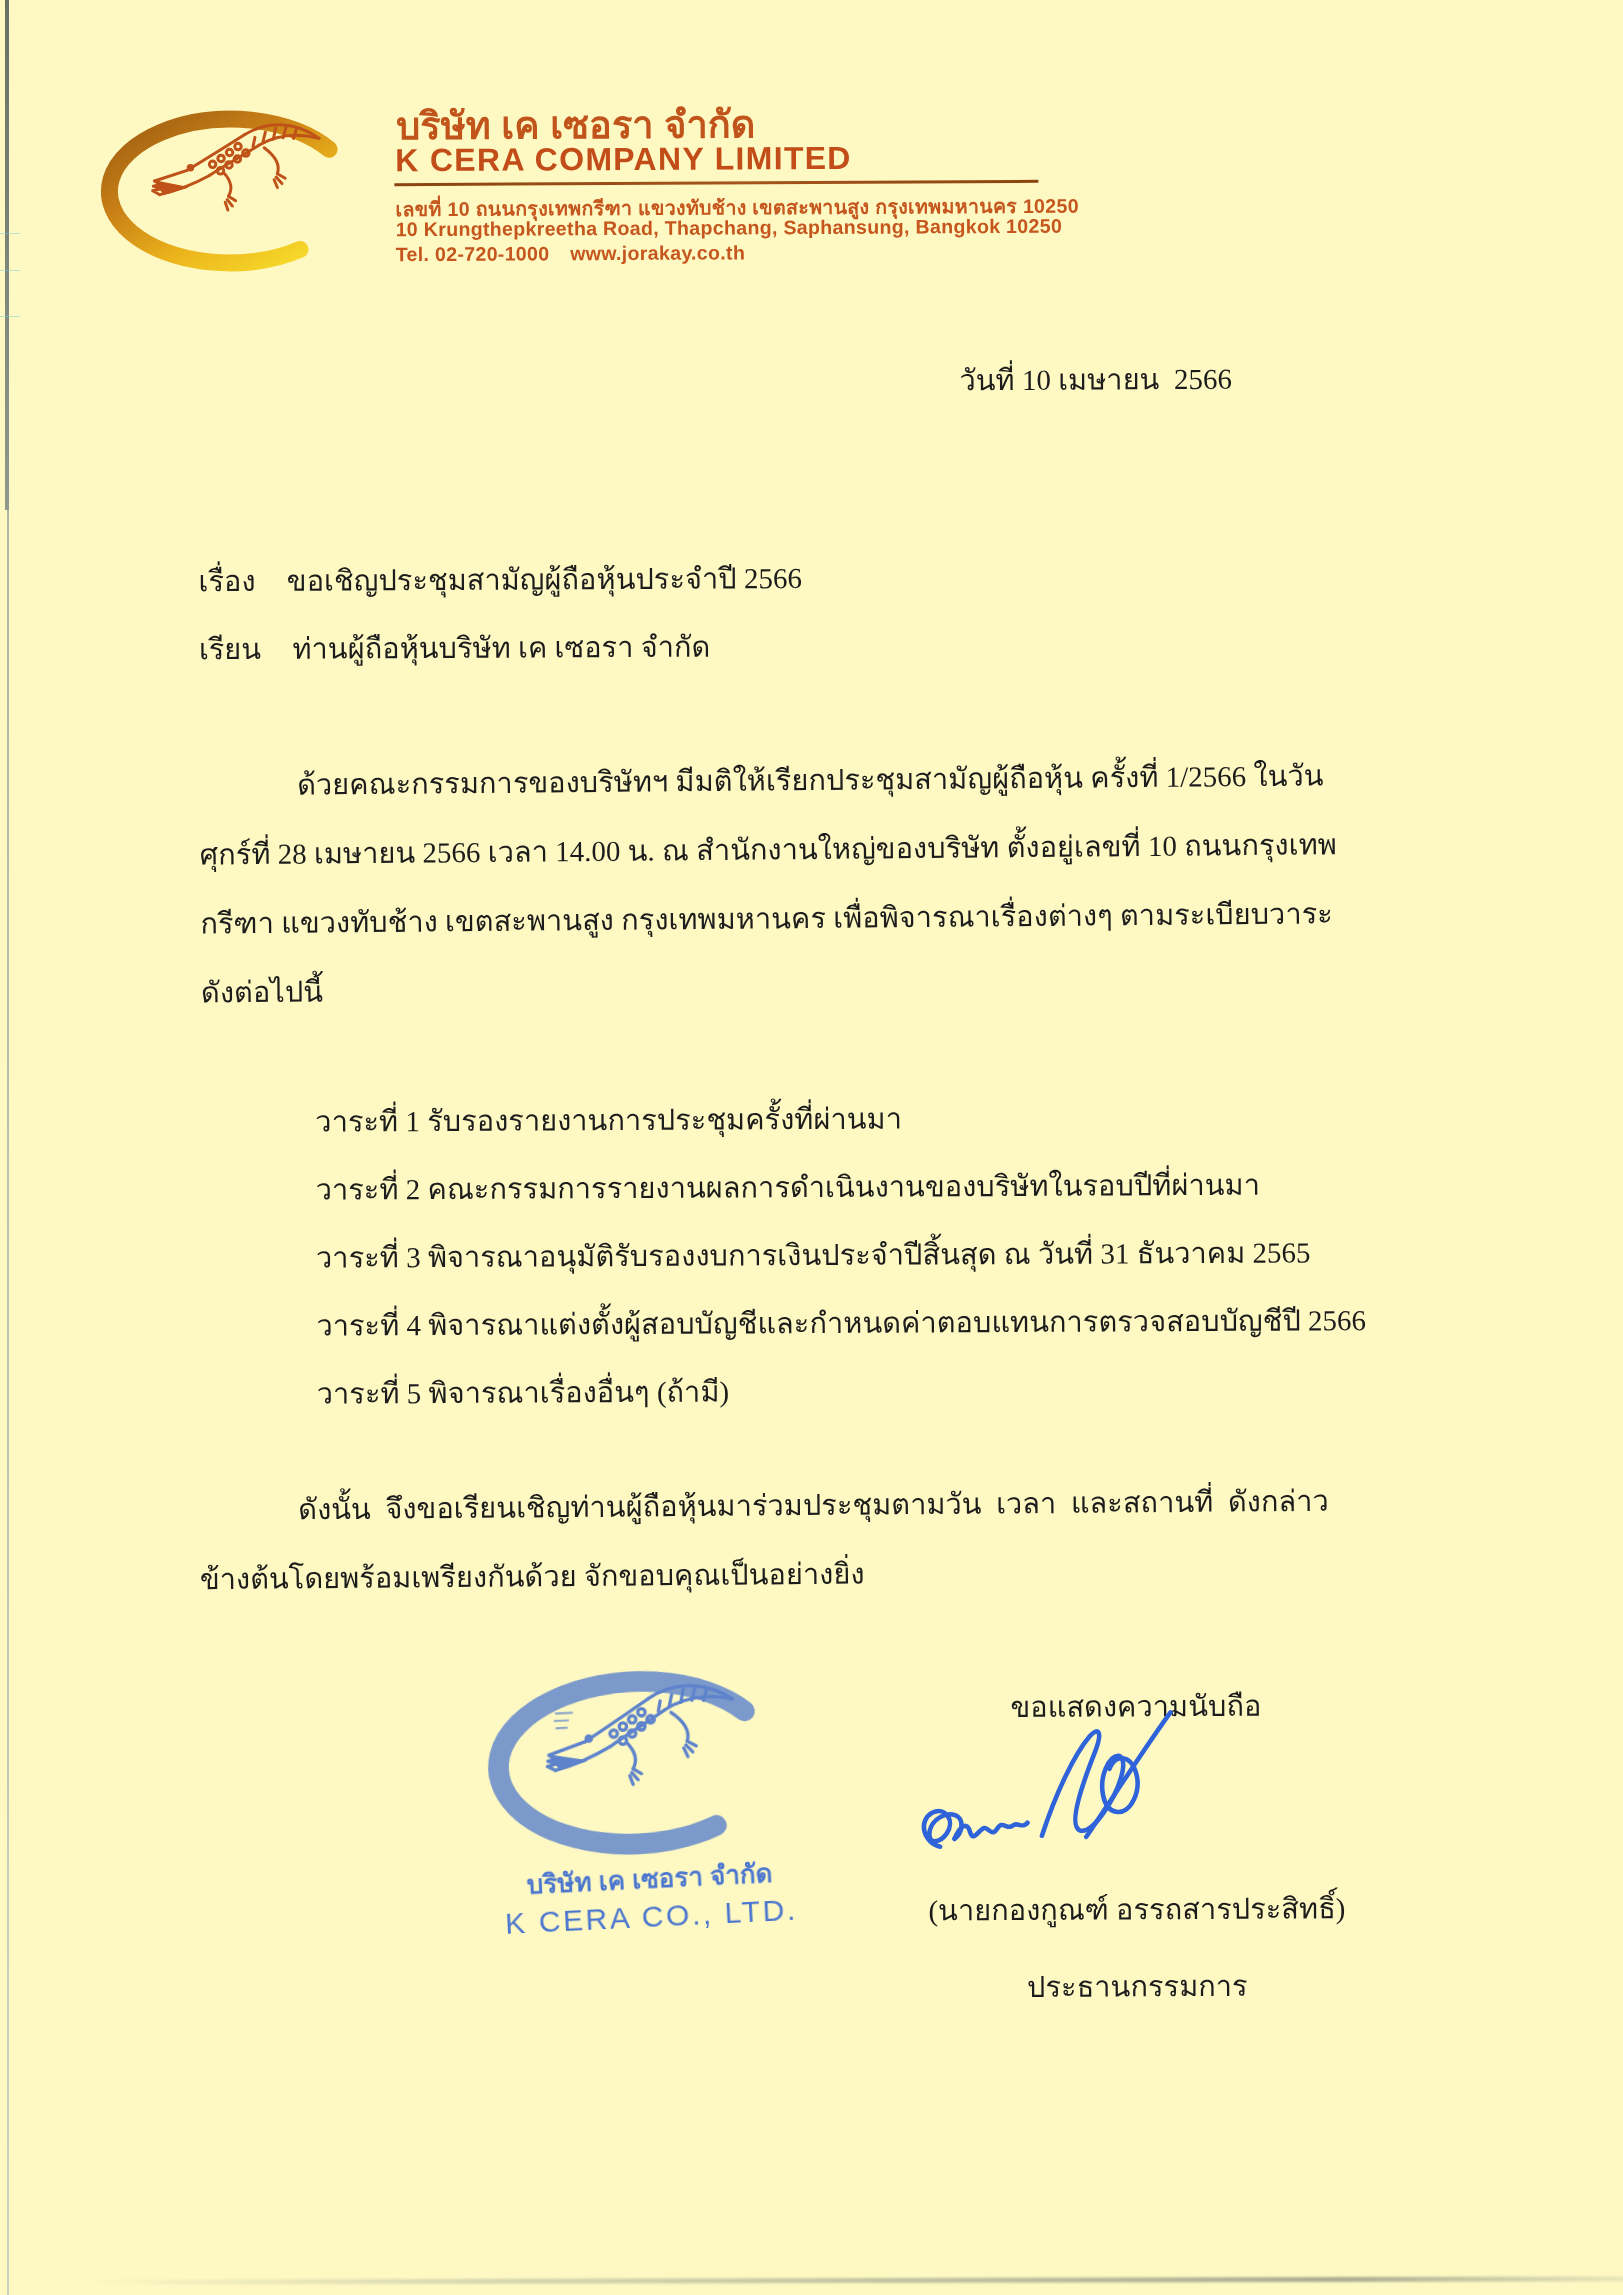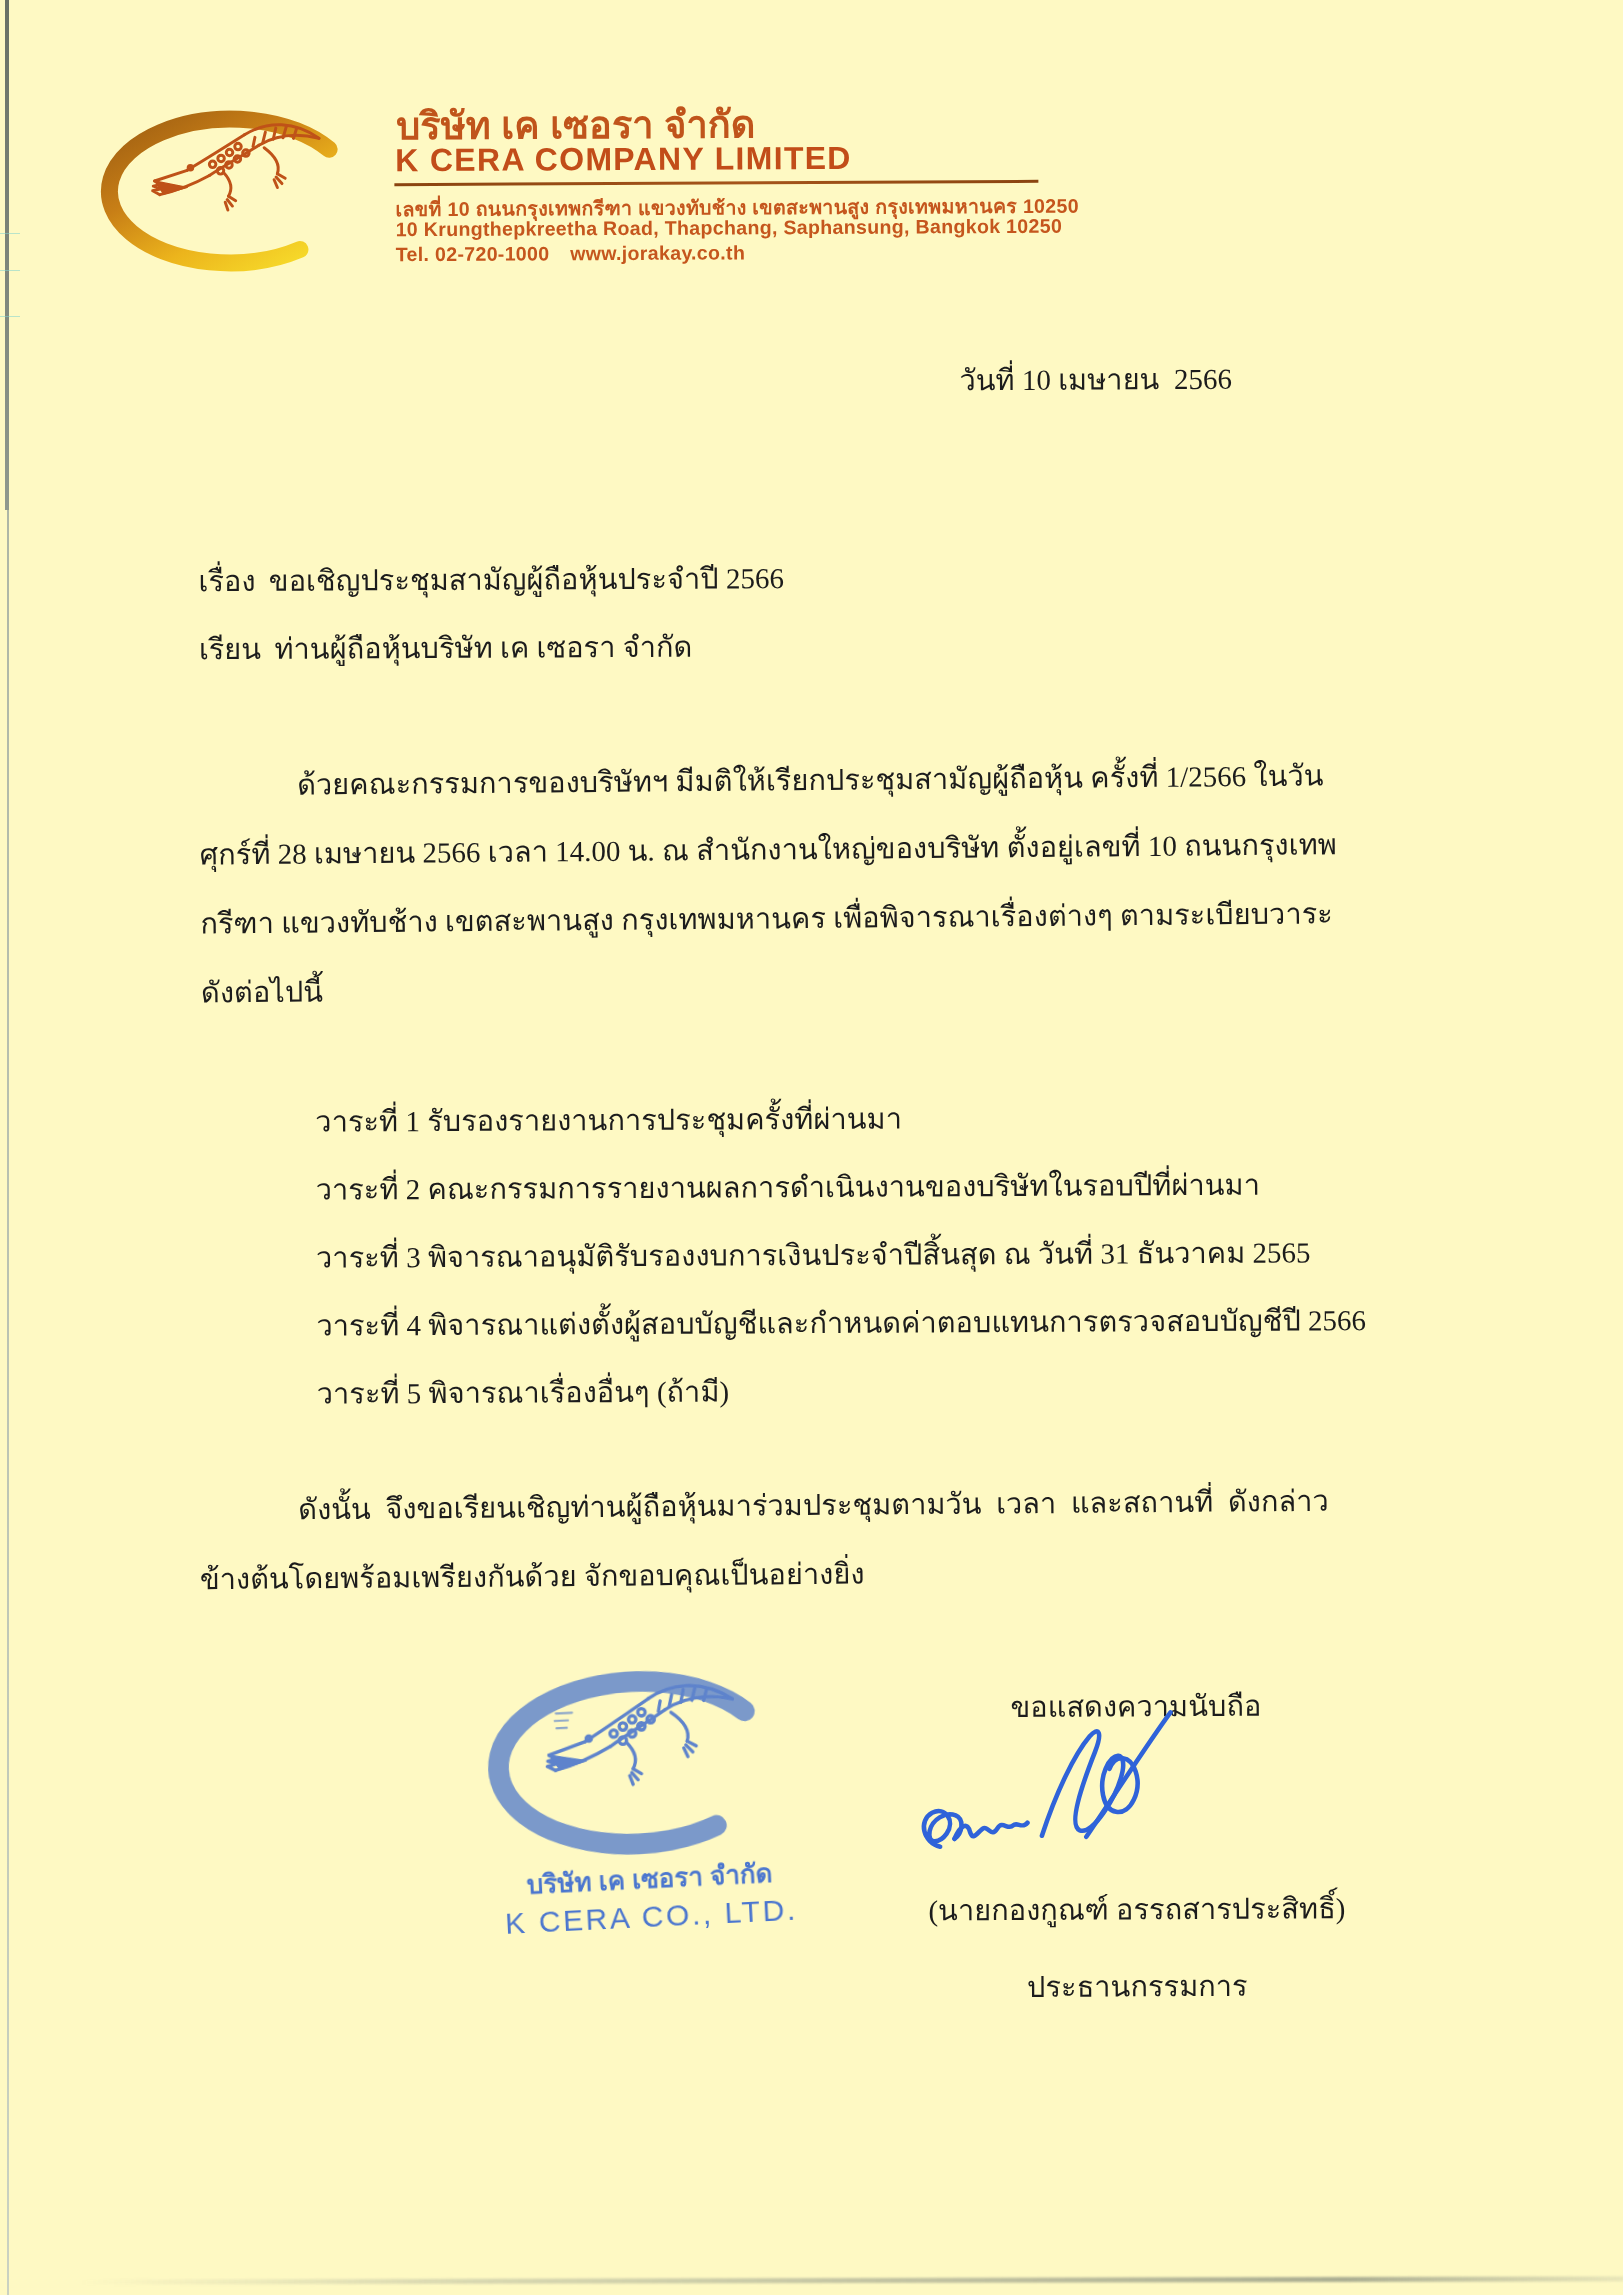--- a/index.html
+++ b/index.html
@@ -45,21 +45,21 @@
   .stamp svg{display:block;margin-left:25px;opacity:.9;filter:blur(0.3px);}
   .stamp-line-th{margin-top:3.9px;text-align:center;font-family:"Liberation Sans",sans-serif;
     font-size:26px;font-weight:bold;color:#4b76cf;filter:blur(0.2px);}
   .stamp-line-en{margin-top:1.3px;text-align:center;font-family:"Liberation Sans",sans-serif;
     font-size:30px;letter-spacing:2.6px;color:#4b76cf;filter:blur(0.2px);}
 
   
   .date-line{left:962px;top:358px;font-size:29px;}
   .subj{left:200px;top:555px;font-size:29px;}
   .salu{left:200px;top:623px;font-size:29px;}
-  .lbl{margin-right:6px;}
+  .lbl{margin-right:24px;}
   .para{left:200px;top:746px;width:1236px;font-size:29px;line-height:69px;
     transform:rotate(-0.22deg);}
   .para .indent{padding-left:98px;}
   .agenda{left:314px;top:1085px;font-size:29px;line-height:68px;}
   .closing{left:196px;top:1471px;width:1243px;font-size:29px;line-height:69px;
     transform:rotate(-0.18deg);}
   .closing .indent{padding-left:99px;}
 
   
   .sign-col{left:870px;width:523px;text-align:center;font-size:29px;}

